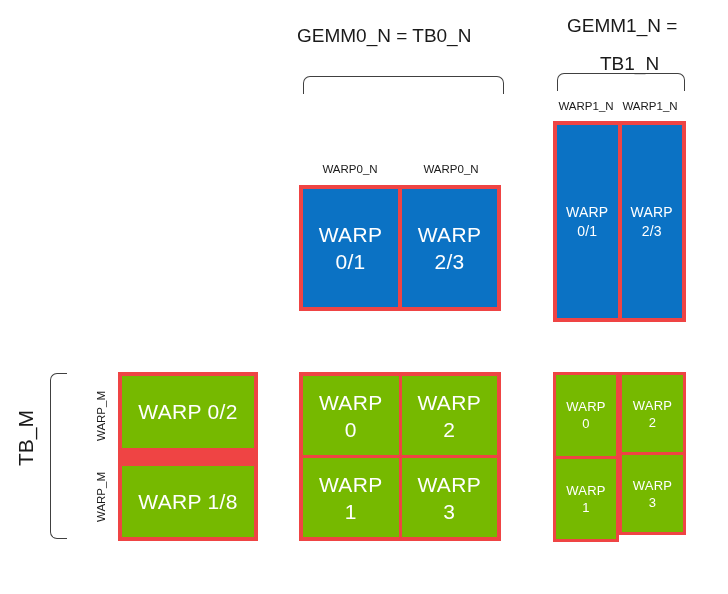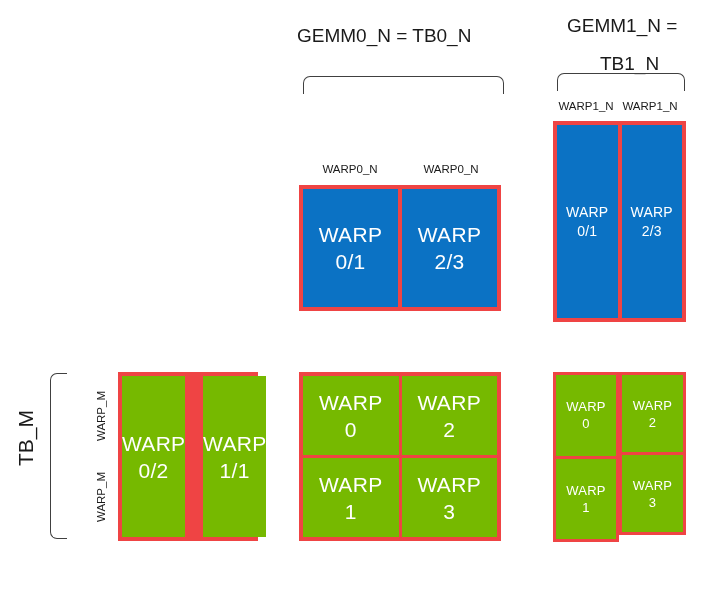--- a/index.html
+++ b/index.html
@@ -76,26 +76,26 @@
       <span class="l2">2/3</span>
     </div>
   </div>
 
   <div class="abs rot big-label" style="left:-15px;top:425px;width:84px;height:26px;font-size:21px;">TB_M</div>
   <div class="abs bracket-v" style="left:50px;top:373px;width:16px;height:164px;"></div>
 
   <div class="abs rot small-label" style="left:68px;top:409px;width:66px;height:14px;">WARP_M</div>
   <div class="abs rot small-label" style="left:68px;top:490px;width:66px;height:14px;">WARP_M</div>
 
-  <div class="box abs" style="left:118px;top:372px;width:140px;height:169px;padding:4px;gap:18px;flex-direction:row;">
+  <div class="box abs" style="left:118px;top:372px;width:140px;height:169px;padding:4px;gap:18px;flex-direction:column;">
     <div class="cell green t-big">
       <span>WARP 0/2</span>
     </div>
     <div class="cell green t-big">
-      <span>WARP 1/1</span>
+      <span>WARP 1/8</span>
     </div>
   </div>
 
   <div class="box abs" style="left:299px;top:372px;width:202px;height:169px;padding:4px;gap:3px;display:grid;grid-template-columns:1fr 1fr;grid-template-rows:1fr 1fr;">
     <div class="cell green t-big">
       <span class="l1">WARP</span>
       <span class="l2">0</span>
     </div>
     <div class="cell green t-big">
       <span class="l1">WARP</span>

